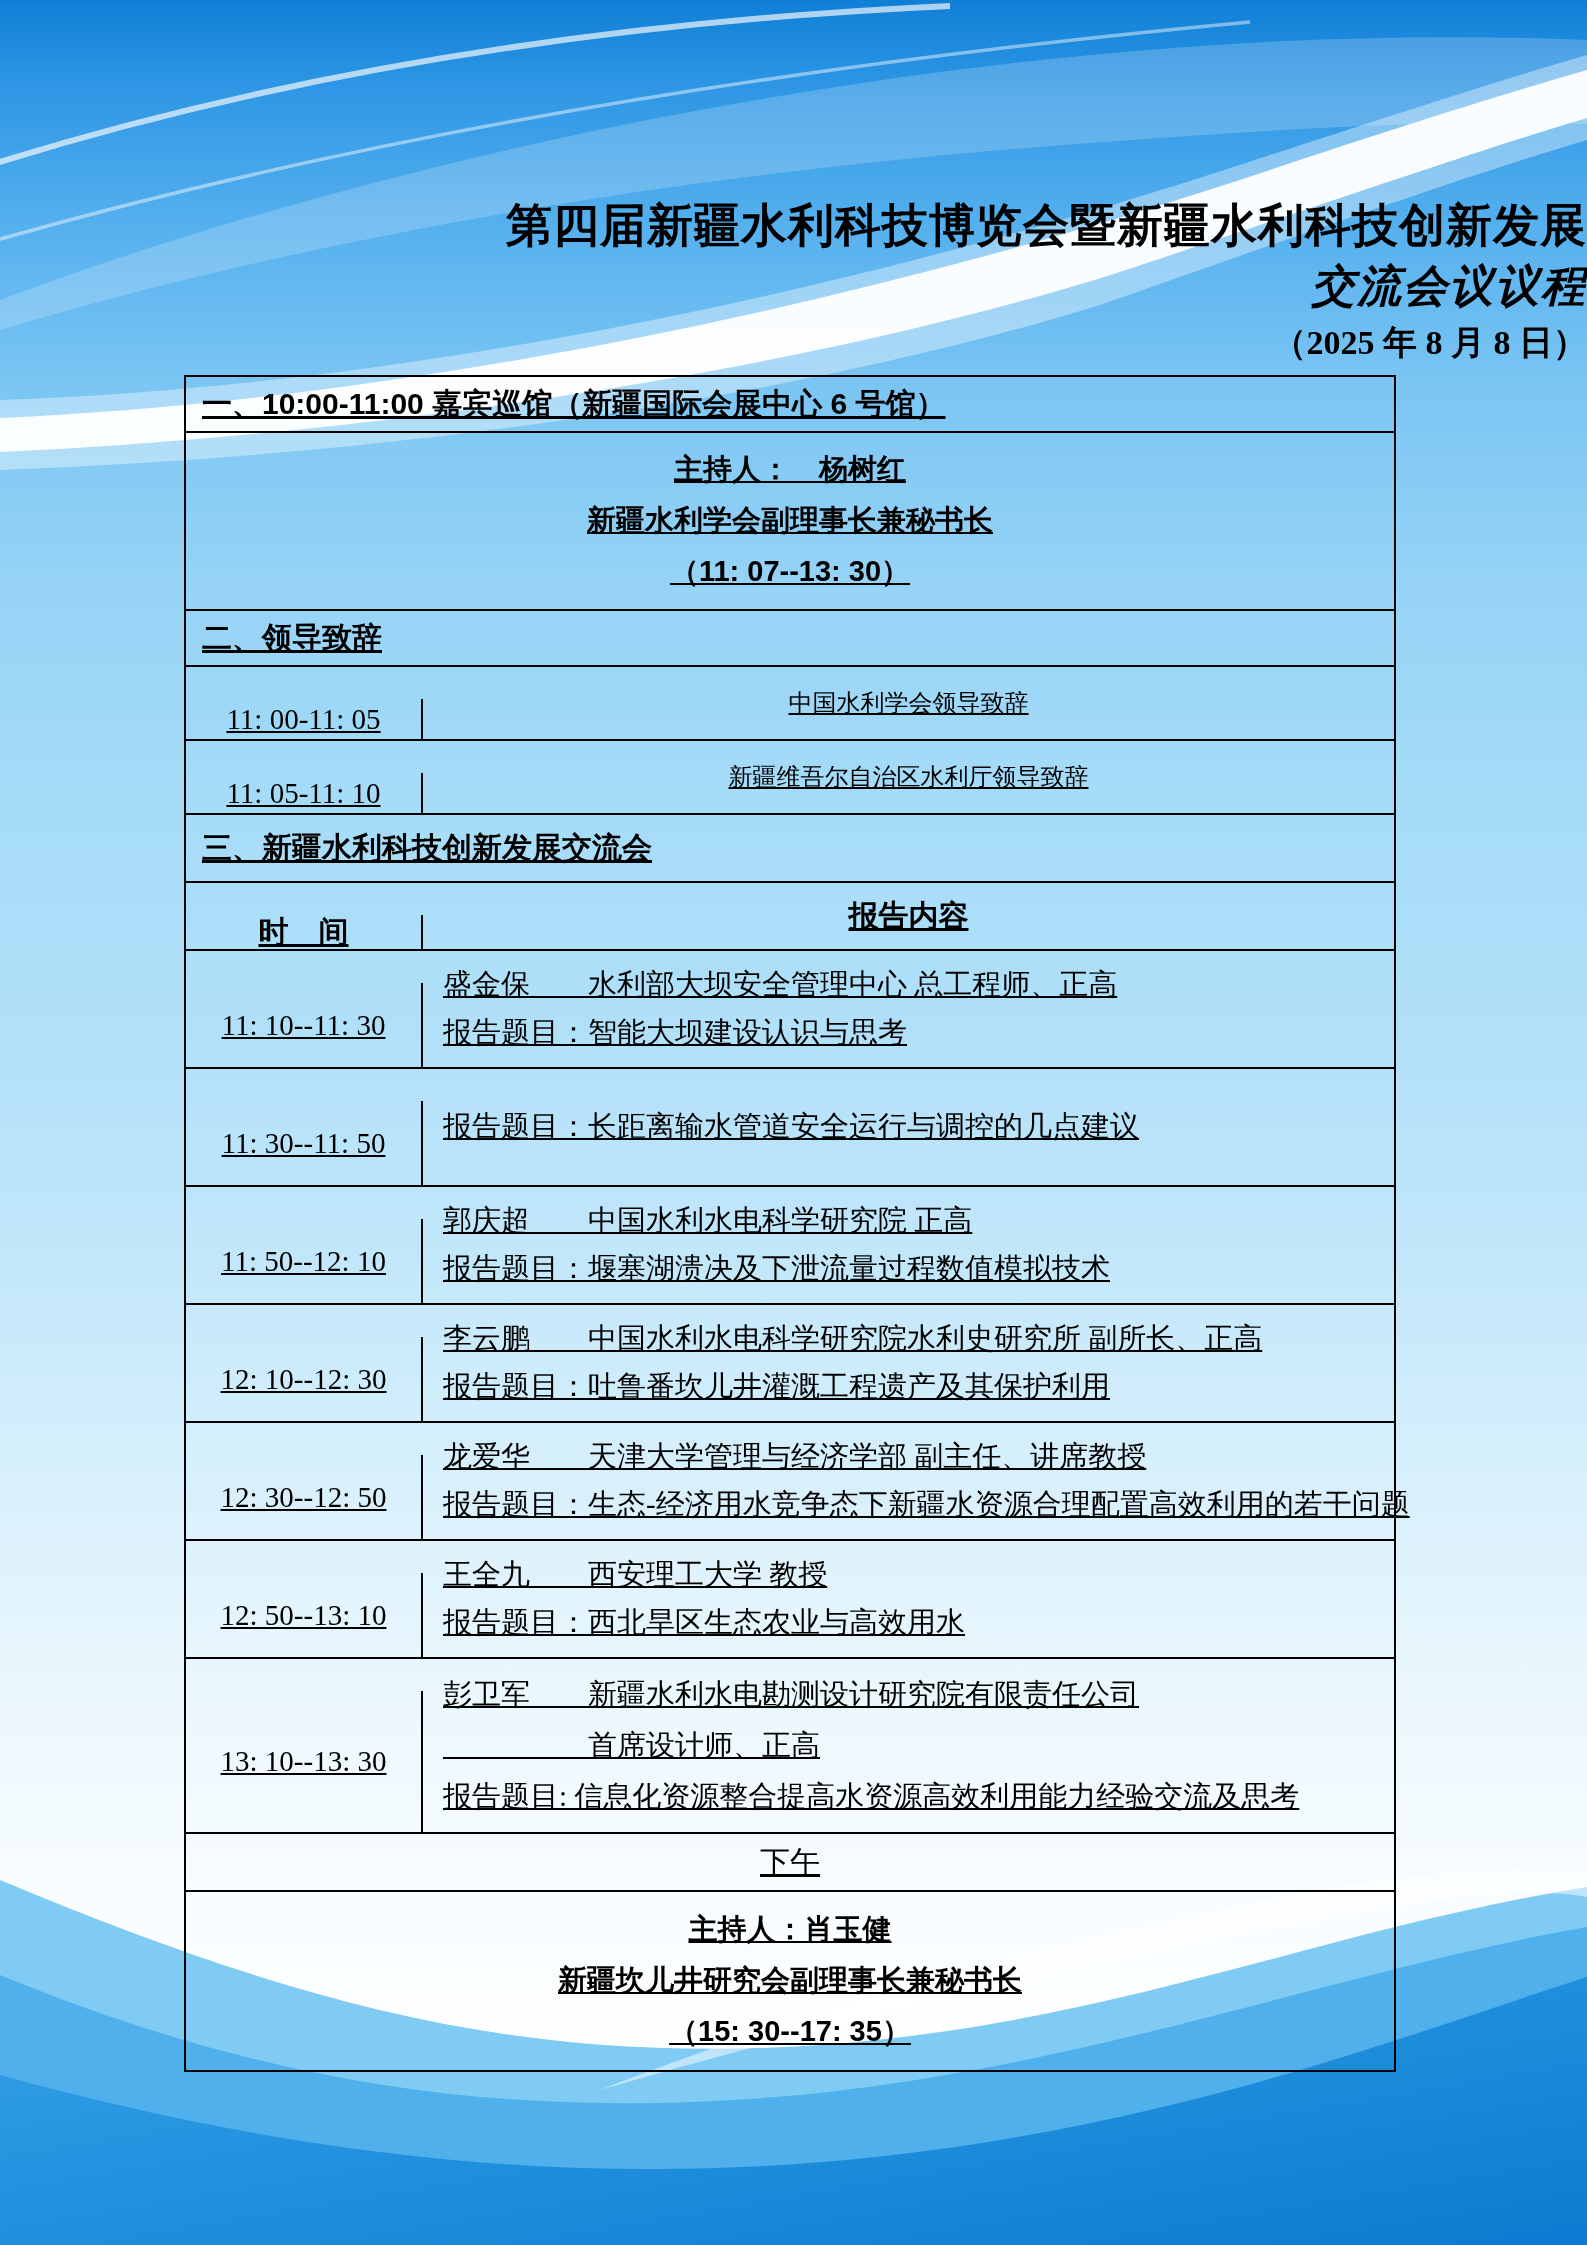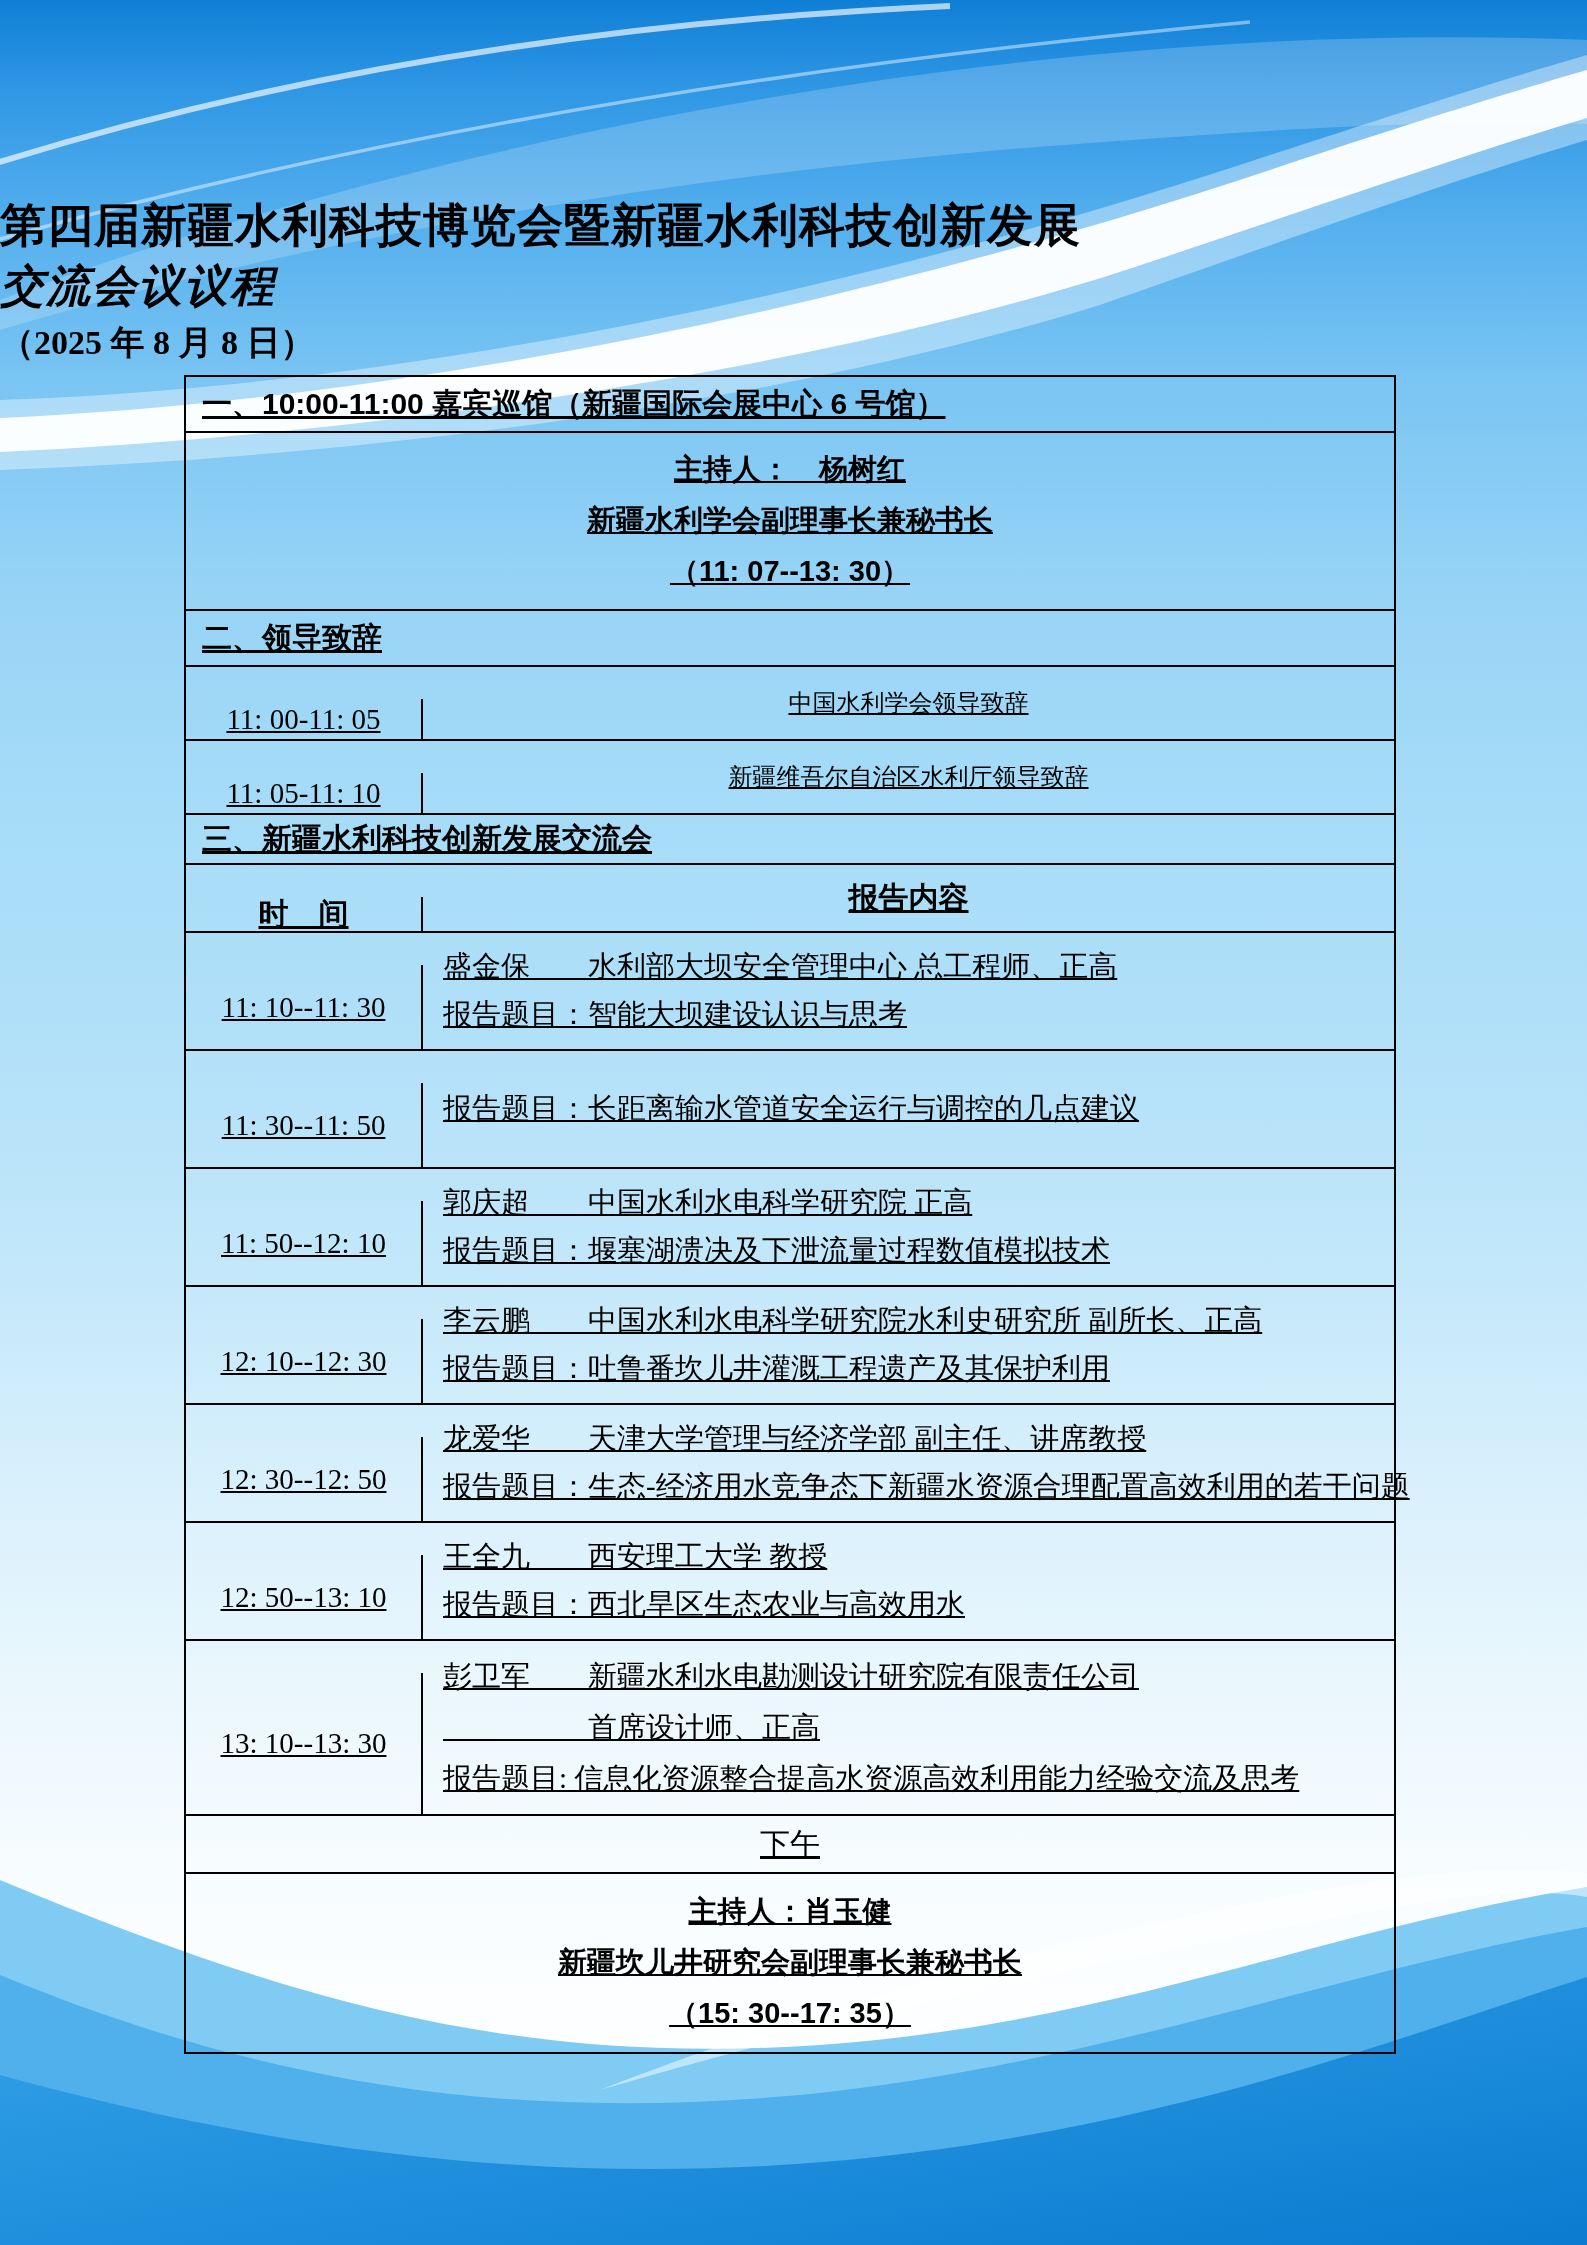--- a/index.html
+++ b/index.html
@@ -23,40 +23,40 @@
       #eaf7fd 75%,
       #f9fdff 85%,
       #ffffff 93%);
   }
   svg.deco{position:absolute;left:0;width:1587px;display:block;}
   #top-waves{top:0;height:520px;}
   #bottom-waves{bottom:0;height:390px;}
 
   .title-block{
     position:absolute;top:196px;left:0;right:0;
-    text-align:left;line-height:1.3;
+    text-align:right;line-height:1.3;
   }
   .title-line1{font-size:46px;font-weight:bold;letter-spacing:1px;}
   .title-line2{font-size:44px;font-weight:bold;letter-spacing:2px;margin-top:2px;font-style:italic;}
   .title-date{font-size:34px;font-weight:bold;margin-top:6px;}
 
   .agenda{
     position:absolute;left:184px;top:375px;width:1212px;
     border:2px solid #000;
     display:flex;flex-direction:column;
     background:transparent;
     text-decoration:underline;
   }
   .row{border-bottom:2px solid #000;display:flex;}
   .row:last-child{border-bottom:none;}
 
   .r-section{height:56px;align-items:center;padding-left:16px;
     font-family:"Liberation Sans","DejaVu Sans",sans-serif;
     font-weight:bold;font-size:30px;}
-  .r-sec3{height:50px;}
+  .r-sec3{height:68px;}
   .r-host{height:178px;flex-direction:column;justify-content:space-around;align-items:center;
     font-family:"Liberation Sans","DejaVu Sans",sans-serif;
     font-weight:bold;font-size:29px;padding:12px 0;}
   .r-time{height:74px;}
   .r-head{height:68px;font-weight:bold;}
   .r-report{height:118px;}
   .r-report3{height:175px;}
   .r-full{height:58px;align-items:center;justify-content:center;font-size:30px;}
   .r-host2{height:178px;}
 

